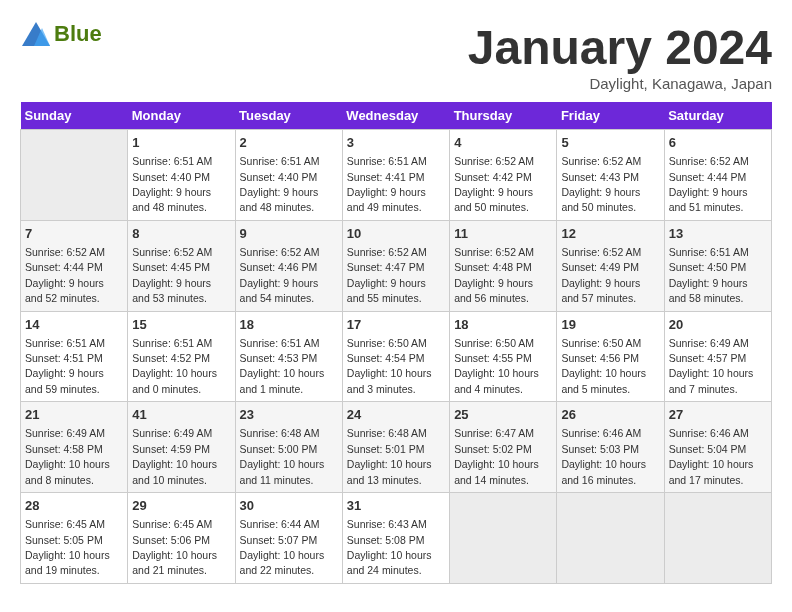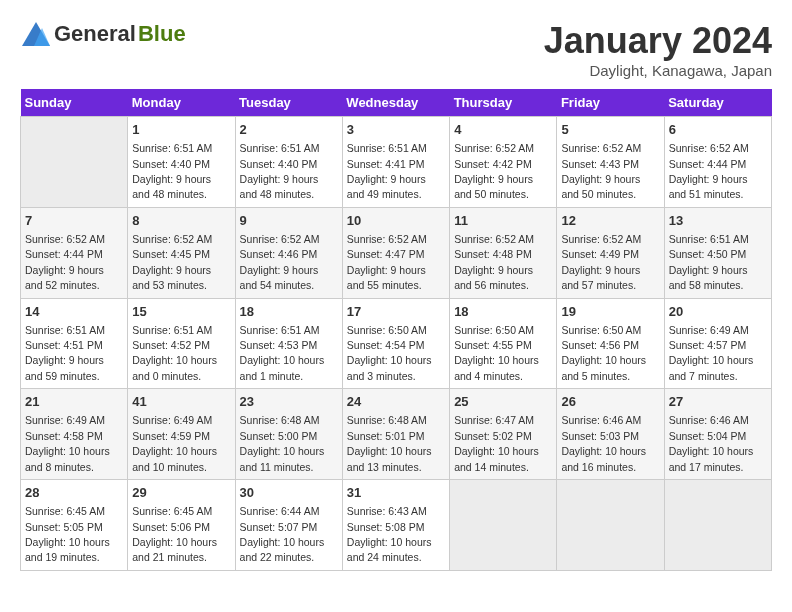--- a/index.html
+++ b/index.html
@@ -23,21 +23,21 @@
     }
     .logo-line {
       display: flex;
       align-items: center;
       gap: 2px;
     }
     .title-block {
       text-align: right;
     }
     .calendar-title {
-      font-size: 36px;
+      font-size: 48px;
       font-weight: bold;
       color: #333;
     }
     .calendar-subtitle {
       font-size: 15px;
       color: #555;
     }
     table {
       width: 100%;
       border-collapse: collapse;
@@ -86,21 +86,20 @@
 </head>
 <body>
 
 <div class="header">
   <div class="logo">
     <div class="logo-line">
       <svg width="32" height="28" viewBox="0 0 32 28">
         <polygon points="16,2 30,26 2,26" fill="#1565C0" opacity="0.85"></polygon>
         <polygon points="22,8 30,26 14,26" fill="#42A5F5" opacity="0.7"></polygon>
       </svg>
-      <span style="font-size:22px; font-weight:bold; color:#333;">General</span>
         <span style="font-size:22px; font-weight:bold; color:#4d7c0f;">Blue</span>
     </div>
   </div>
   <div class="title-block">
     <div class="calendar-title">January 2024</div>
     <div class="calendar-subtitle">Daylight, Kanagawa, Japan</div>
   </div>
 </div>
 
 <table>

